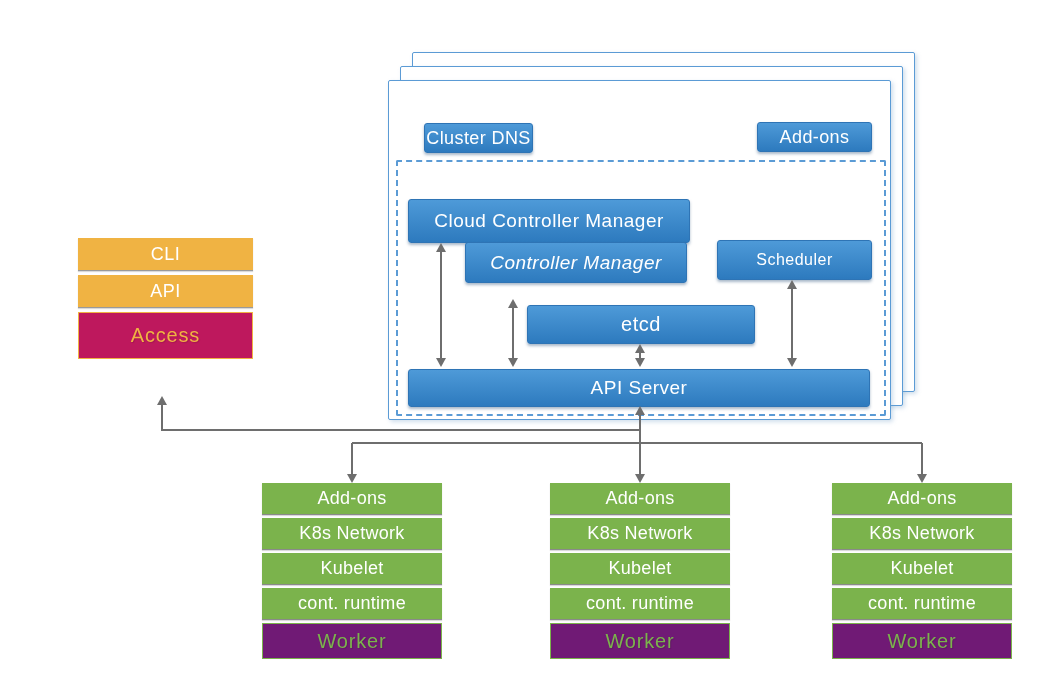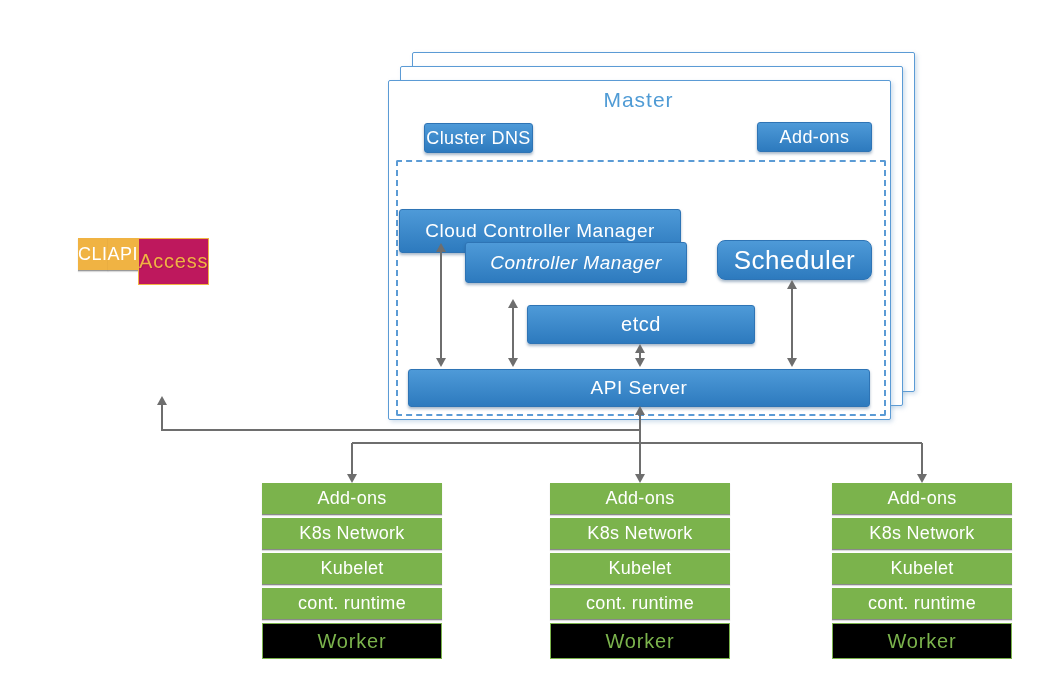--- a/index.html
+++ b/index.html
@@ -33,23 +33,23 @@
   .bluebox{
     position:absolute;display:flex;align-items:center;justify-content:center;
     background:linear-gradient(#4e9ad8,#2d7abe);
     border:1px solid #2e74b5;border-radius:3px;
     box-shadow:0 2px 3px rgba(40,80,120,.4);
     color:#ffffff;font-size:19px;letter-spacing:.5px;
   }
   .bluebox.small{font-size:18px;letter-spacing:.4px;}
   #cluster-dns{left:424px;top:123px;width:107px;height:28px;}
   #master-addons{left:757px;top:122px;width:113px;height:28px;}
-  #ccm{left:399px;top:199px;width:280px;height:42px;margin-top:10px;}
+  #ccm{left:408px;top:199px;width:280px;height:42px;}
   #cm{left:465px;top:242px;width:220px;height:39px;font-style:italic;}
-  #scheduler{left:717px;top:240px;width:153px;height:38px;font-size:26px;border-radius:8px;}
+  #scheduler{left:717px;top:240px;width:153px;height:38px;font-size:16px;}
   #etcd{left:527px;top:305px;width:226px;height:37px;font-size:20px;}
   #api-server{left:408px;top:369px;width:460px;height:36px;}
   
   .varrow{position:absolute;width:10px;}
   .varrow .line{position:absolute;left:4px;width:2px;background:#6e6e6e;top:0;bottom:0;}
   .varrow.head-top .line{top:7px;}
   .varrow.head-bottom .line{bottom:7px;}
   .tri-up{
     position:absolute;top:0;left:0;width:0;height:0;
     border-left:5px solid transparent;border-right:5px solid transparent;
@@ -65,21 +65,21 @@
   #arr-cm{left:508px;top:299px;height:68px;}
   #arr-etcd{left:635px;top:344px;height:23px;}
   #arr-sched{left:787px;top:280px;height:87px;}
   #conn-main{left:635px;top:406px;height:77px;}
   #hline-access{left:162px;top:429px;width:478px;}
   #conn-access{left:157px;top:396px;height:35px;}
   #hline-workers{left:352px;top:442px;width:570px;}
   #conn-w1{left:347px;top:443px;height:40px;}
   #conn-w3{left:917px;top:443px;height:40px;}
   
-  .vstack{position:absolute;display:flex;flex-direction:row;}
+  .vstack{position:absolute;display:flex;flex-direction:column;}
   #access-stack{left:78px;top:238px;width:175px;}
   .orange-row{
     height:32px;margin-bottom:4px;display:flex;align-items:center;justify-content:center;
     background:#f0b343;color:#ffffff;font-size:18px;letter-spacing:.5px;
     border-bottom:1px solid #9a9a9a;box-shadow:0 1px 1px rgba(0,0,0,.15);
   }
   .access-base{
     height:45px;display:flex;align-items:center;justify-content:center;
     background:#be185d;border:1.5px solid #f0b343;color:#f0b343;
     font-size:20px;letter-spacing:.8px;text-shadow:1px 1px 1px rgba(0,0,0,.12);
@@ -87,33 +87,32 @@
   
   .worker-stack{position:absolute;top:483px;width:180px;display:flex;flex-direction:column;}
   #worker-1{left:262px;} #worker-2{left:550px;} #worker-3{left:832px;}
   .green-row{
     height:31px;margin-bottom:3px;display:flex;align-items:center;justify-content:center;
     background:#7bb34c;color:#ffffff;font-size:18px;letter-spacing:.3px;
     border-bottom:1px solid #8a8a8a;box-shadow:0 1px 1px rgba(0,0,0,.15);
   }
   .worker-base{
     height:34px;display:flex;align-items:center;justify-content:center;
-    background:#000000;border:1.5px solid #7bb34c;color:#7bb34c;
+    background:#701a75;border:1.5px solid #7bb34c;color:#7bb34c;
     font-size:20px;letter-spacing:.8px;text-shadow:1px 1px 1px rgba(0,0,0,.12);
   }
 </style>
 </head>
 <body>
 
 <div class="canvas">
 
   <div class="layer" id="layer-back"></div>
   <div class="layer" id="layer-mid"></div>
   <div class="layer" id="master-box"></div>
-  <div class="master-title">Master</div>
 
   <div class="bluebox small" id="cluster-dns">Cluster DNS</div>
   <div class="bluebox small" id="master-addons">Add-ons</div>
 
   <div id="runtime-box"></div>
 
   <div class="bluebox" id="ccm">Cloud Controller Manager</div>
   <div class="bluebox" id="cm">Controller Manager</div>
   <div class="bluebox" id="scheduler">Scheduler</div>
   <div class="bluebox" id="etcd">etcd</div>

